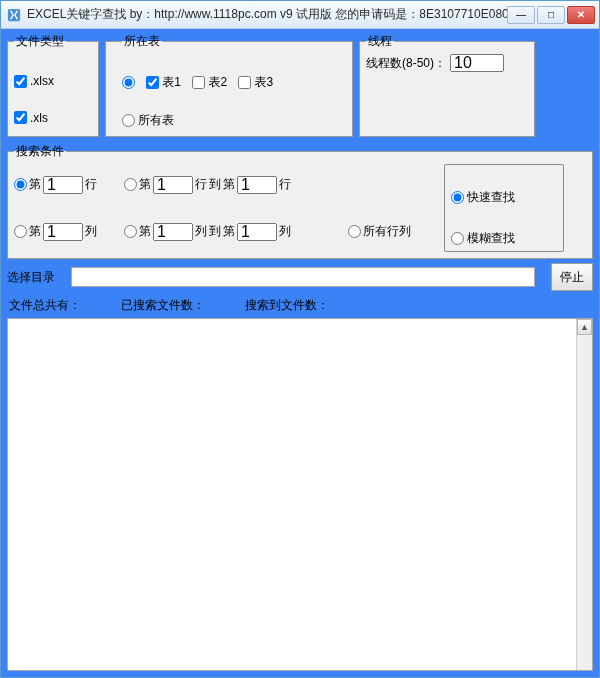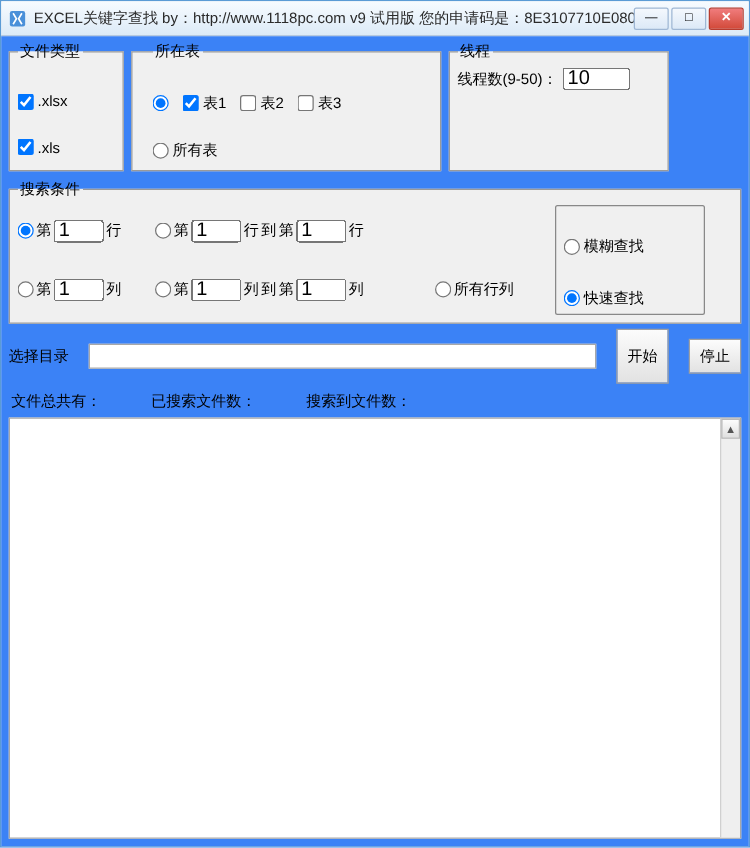--- a/index.html
+++ b/index.html
@@ -87,21 +87,21 @@
         &nbsp;&nbsp;
         <label class="rb">
             <input type="radio" name="tblmode" style="">
             <span>所有表</span>
           </label>
       </fieldset>
 
       <fieldset class="fs-threads">
         <legend>线程</legend>
         <div class="threads-row">
-          <span>线程数(9-50)：</span>
+          <span>线程数(8-50)：</span>
           <input type="number" class="spin" style="width: 54px;" value="10">
         </div>
       </fieldset>
     </div>
 
     <fieldset class="fs-search">
       <legend>搜索条件</legend>
       <div class="search-rows">
         <div class="inline">
           <input type="radio" name="rowmode" checked="" style="">
@@ -115,26 +115,26 @@
           <input type="number" class="spin" value="1" style="">
           <span>行</span>
           <span>到</span>
           <span>第</span>
           <input type="number" class="spin" value="1" style="">
           <span>行</span>
         </div>
         <div></div>
         <div class="side-group" style="grid-row: span 2;">
           <label class="rb">
+              <input type="radio" name="matchmode" checked="" style="">
+              <span>快速查找</span>
+            </label>
+          <label class="rb">
               <input type="radio" name="matchmode" style="">
               <span>模糊查找</span>
-            </label>
-          <label class="rb">
-              <input type="radio" name="matchmode" checked="" style="">
-              <span>快速查找</span>
             </label>
         </div>
 
         <div class="inline">
           <input type="radio" name="colmode" style="">
           <span>第</span>
           <input type="number" class="spin" value="1" style="">
           <span>列</span>
         </div>
         <div class="inline">
@@ -150,21 +150,20 @@
         <div class="inline">
           <input type="radio" name="colmode" style="">
           <span>所有行列</span>
         </div>
       </div>
     </fieldset>
 
     <div class="row2">
       <span>选择目录</span>
       <input class="txt" style="flex: 1 1 0%;" value="">
-      <button class="btn" style="height:44px">开始</button>
       <button class="btn" style="height:28px">停止</button>
     </div>
 
     <div class="statusline">
       <span>文件总共有：</span>
       <span>已搜索文件数：</span>
       <span>搜索到文件数：</span>
     </div>
 
     <div class="results">

